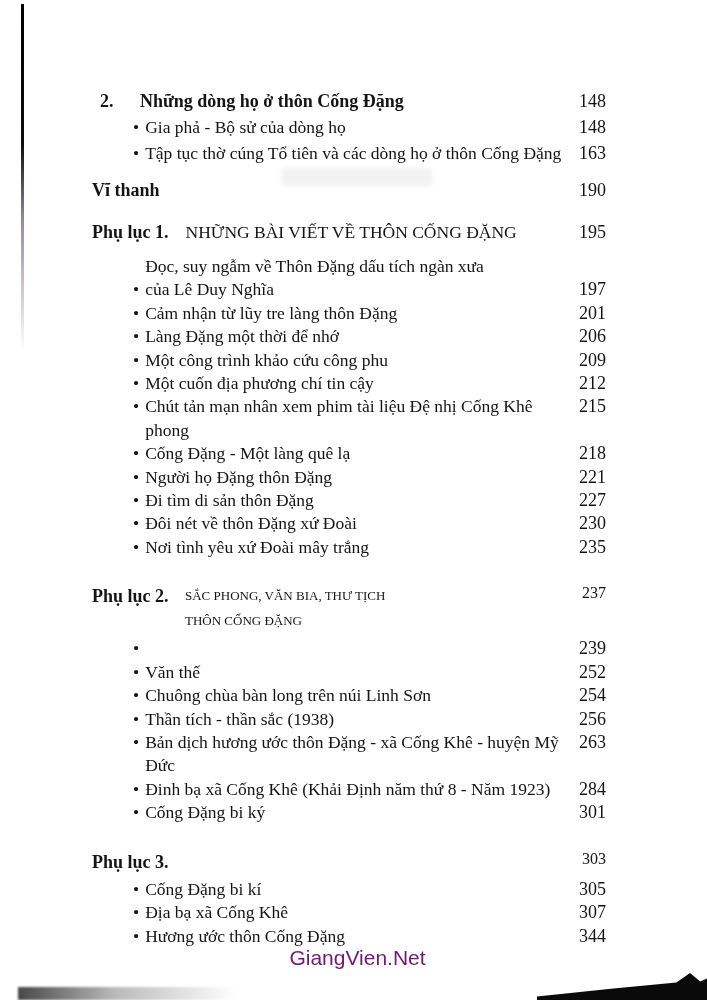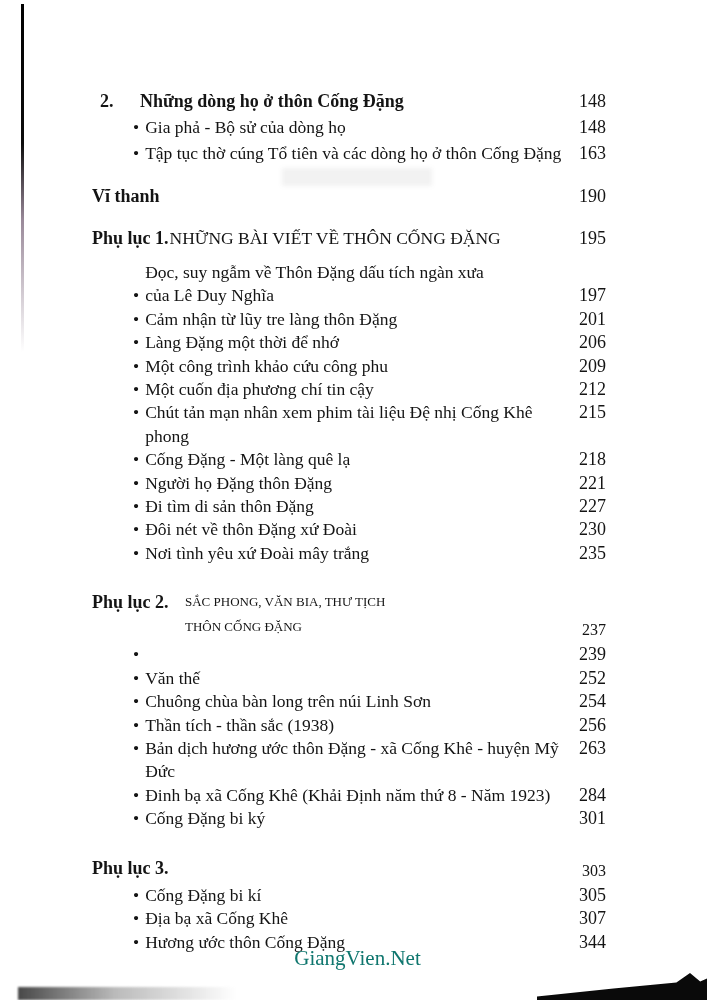--- a/index.html
+++ b/index.html
@@ -22,25 +22,25 @@
   .row .page-num{flex:0 0 auto;padding-left:8px;font-weight:normal;font-size:18px;}
   .chapter-row{font-weight:bold;font-size:18px;line-height:26px;}
   .chapter-row .num{flex:0 0 40px;padding-left:8px;}
   .chapter-row .chapter-title{flex:1;}
   .bullet-row{padding-left:41px;}
   .bullet-row .bullet-icon{margin-right:6px;flex:0 0 auto;}
   .bullet-row .item-text{flex:1;font-family:Liberation Serif, serif;}
   .lh26{line-height:26px;}
   .multi{align-items:flex-end;}
   .multi .item-lines div{line-height:23.4px;}
-  .epilogue-row{font-weight:bold;font-size:18px;line-height:24px;margin-top:18px;gap:32px;}
+  .epilogue-row{font-weight:bold;font-size:18px;line-height:24px;margin-top:12px;gap:32px;}
   .appendix-header-inline{margin-top:18px;line-height:24px;}
   .appendix-header-inline .prefix{font-weight:bold;font-size:18px;}
-  .appendix-header-inline .caps-inline{flex:1;margin-left:1px;font-size:17.5px;}
-  .appendix-header-stacked{display:flex;justify-content:space-between;align-items:flex-end;margin-top:25px;}
+  .appendix-header-inline .caps-inline{flex:1;margin-left:17px;font-size:17.5px;}
+  .appendix-header-stacked{display:flex;justify-content:space-between;margin-top:25px;}
   .ah-left{display:flex;flex:1;}
   .ah-prefix{flex:0 0 93px;font-weight:bold;font-size:18px;line-height:24.5px;}
   .ah-lines{font-size:13px;}
   .ah-lines div{line-height:24.5px;}
   .mt-group{margin-top:11px;}
   .mt-items{margin-top:4px;}
   .watermark{position:absolute;left:50%;top:946px;transform:translateX(-50%);margin-left:4px;
     font-family:"Liberation Sans", sans-serif;font-size:21px;font-weight:400;}
 </style>
 </head>
@@ -193,16 +193,16 @@
         <span class="item-text">Địa bạ xã Cống Khê</span>
         <span class="page-num">307</span>
       </div>
       <div class="row bullet-row">
         <span class="bullet-icon">•</span>
         <span class="item-text">Hương ước thôn Cống Đặng</span>
         <span class="page-num">344</span>
       </div>
     </div>
 
-  <div class="watermark" style="color: #0f766e; font-family: Liberation Serif, serif;">GiangVien.Net</div>
+  <div class="watermark" style="color: #701a75;">GiangVien.Net</div>
   <div class="smudge-bl"></div>
   <div class="wedge-br"></div>
 </div>
 
 </body></html>

